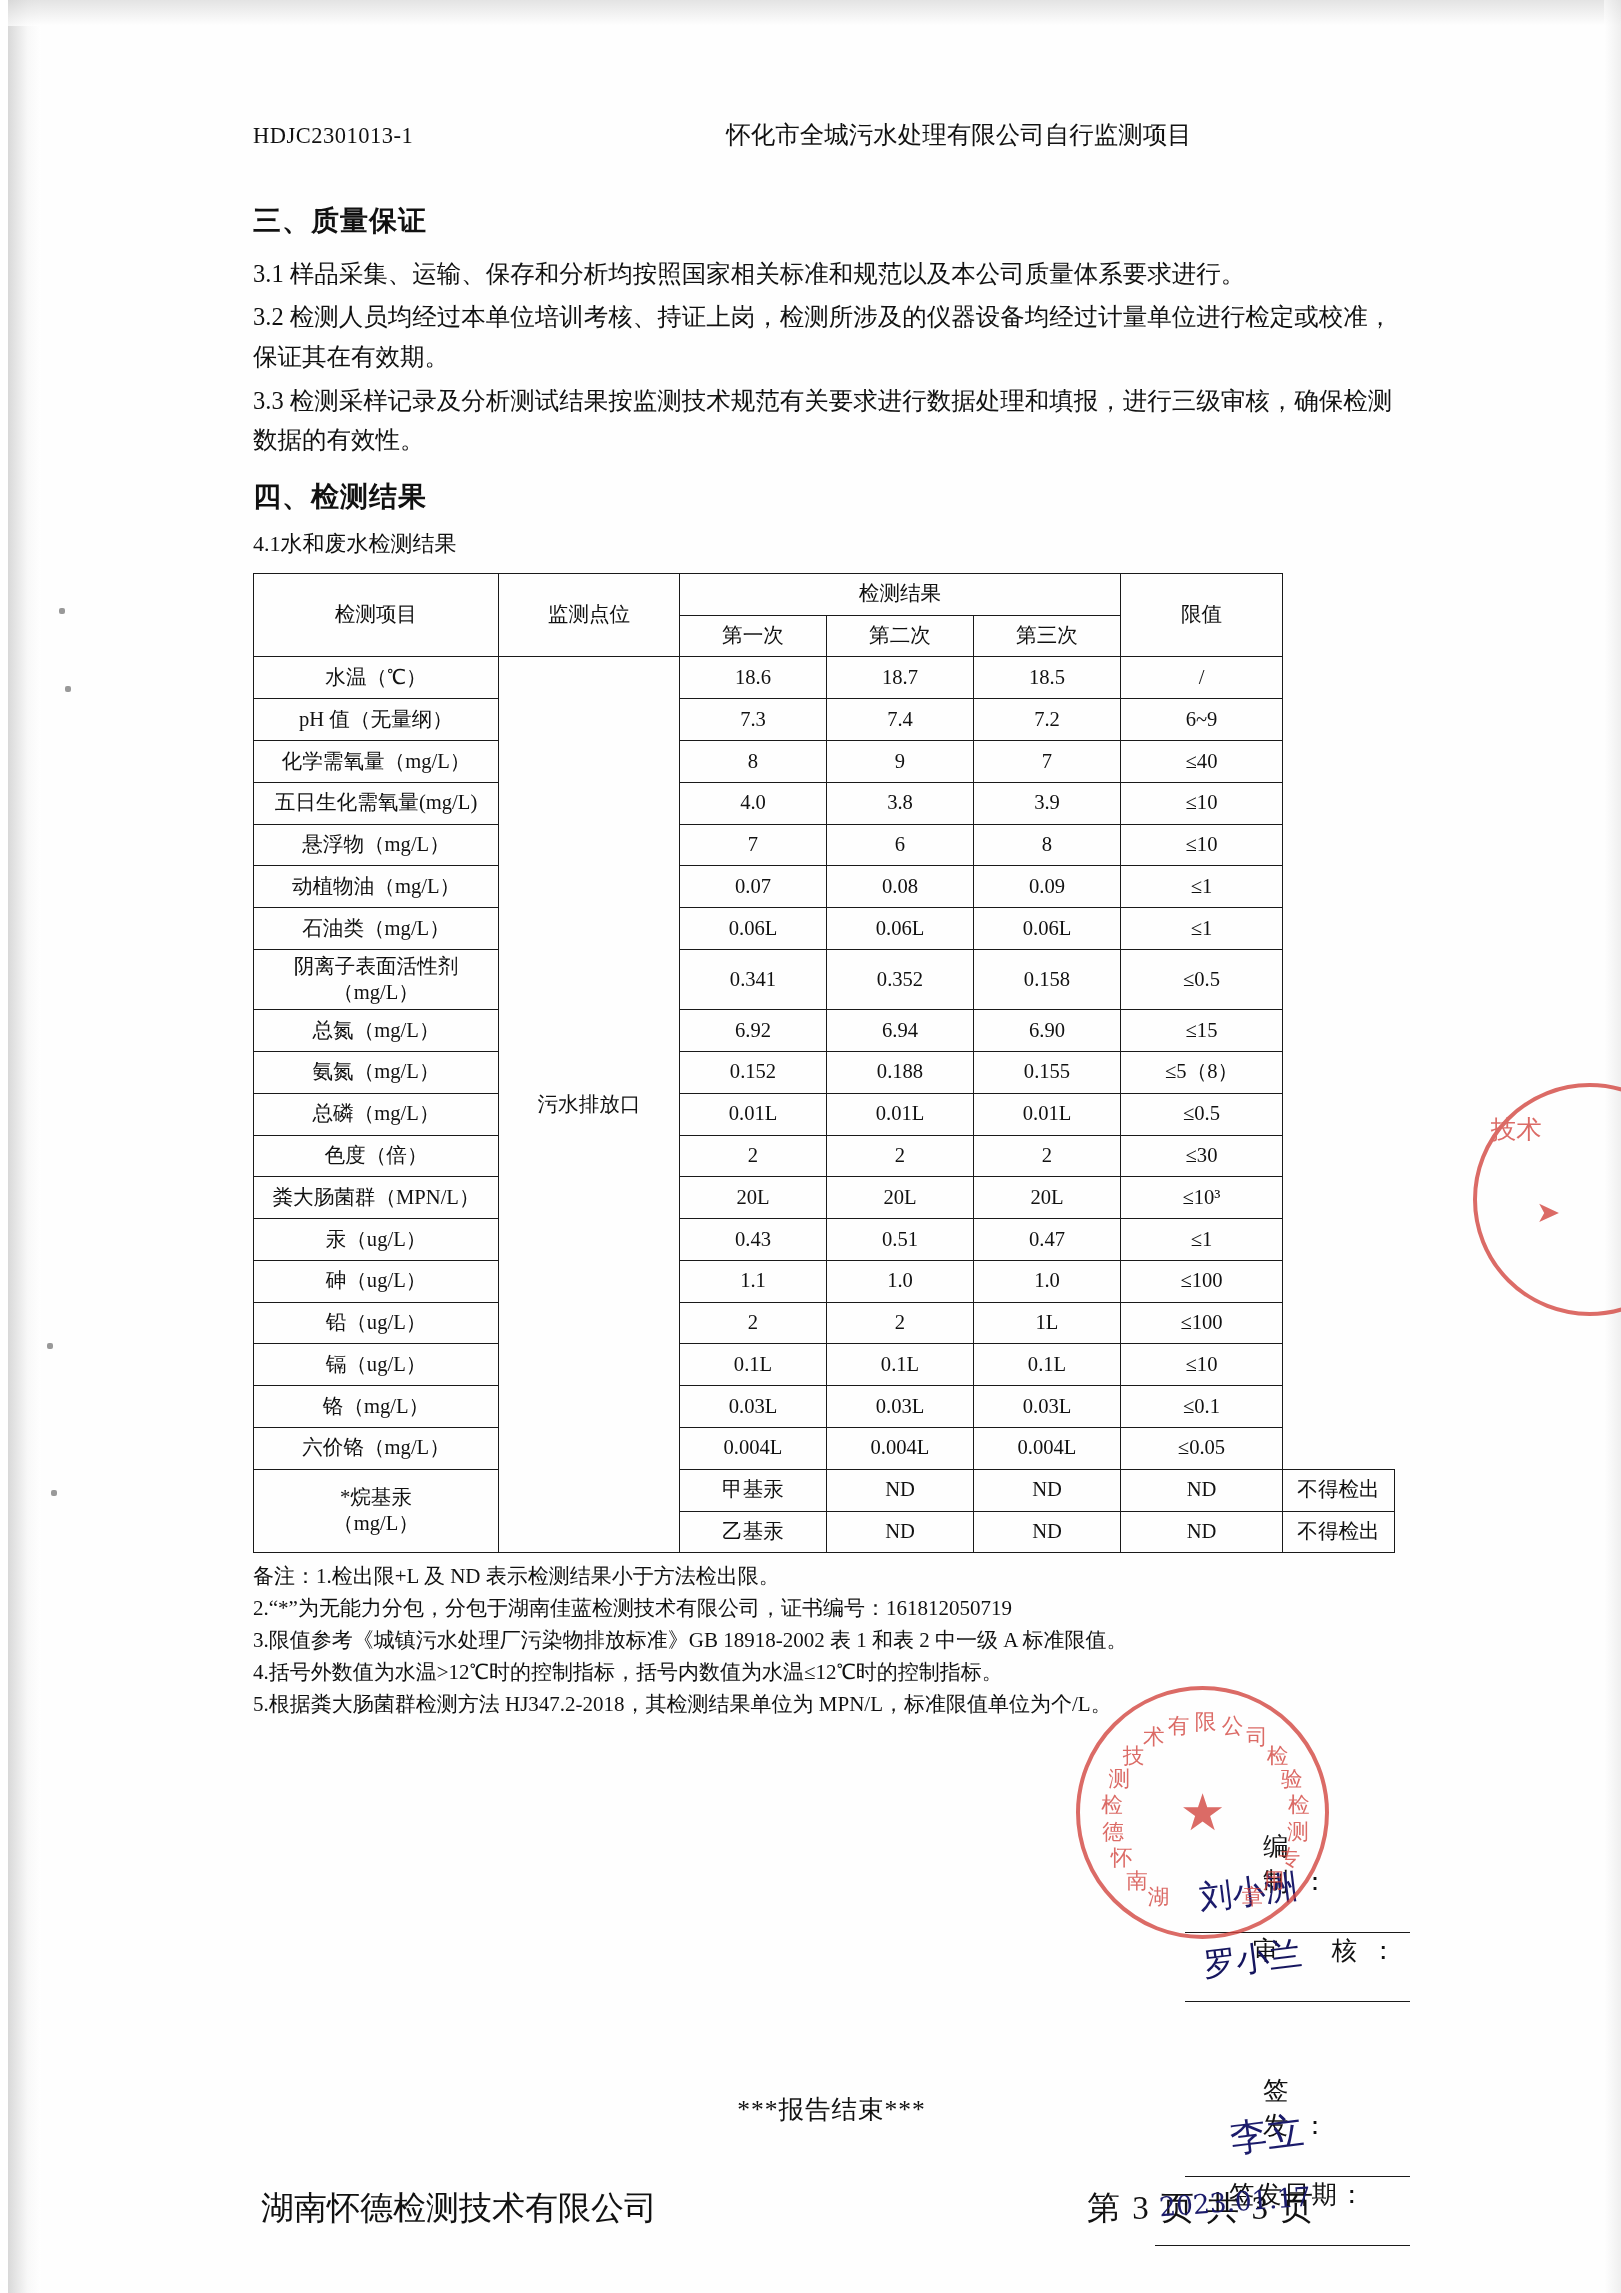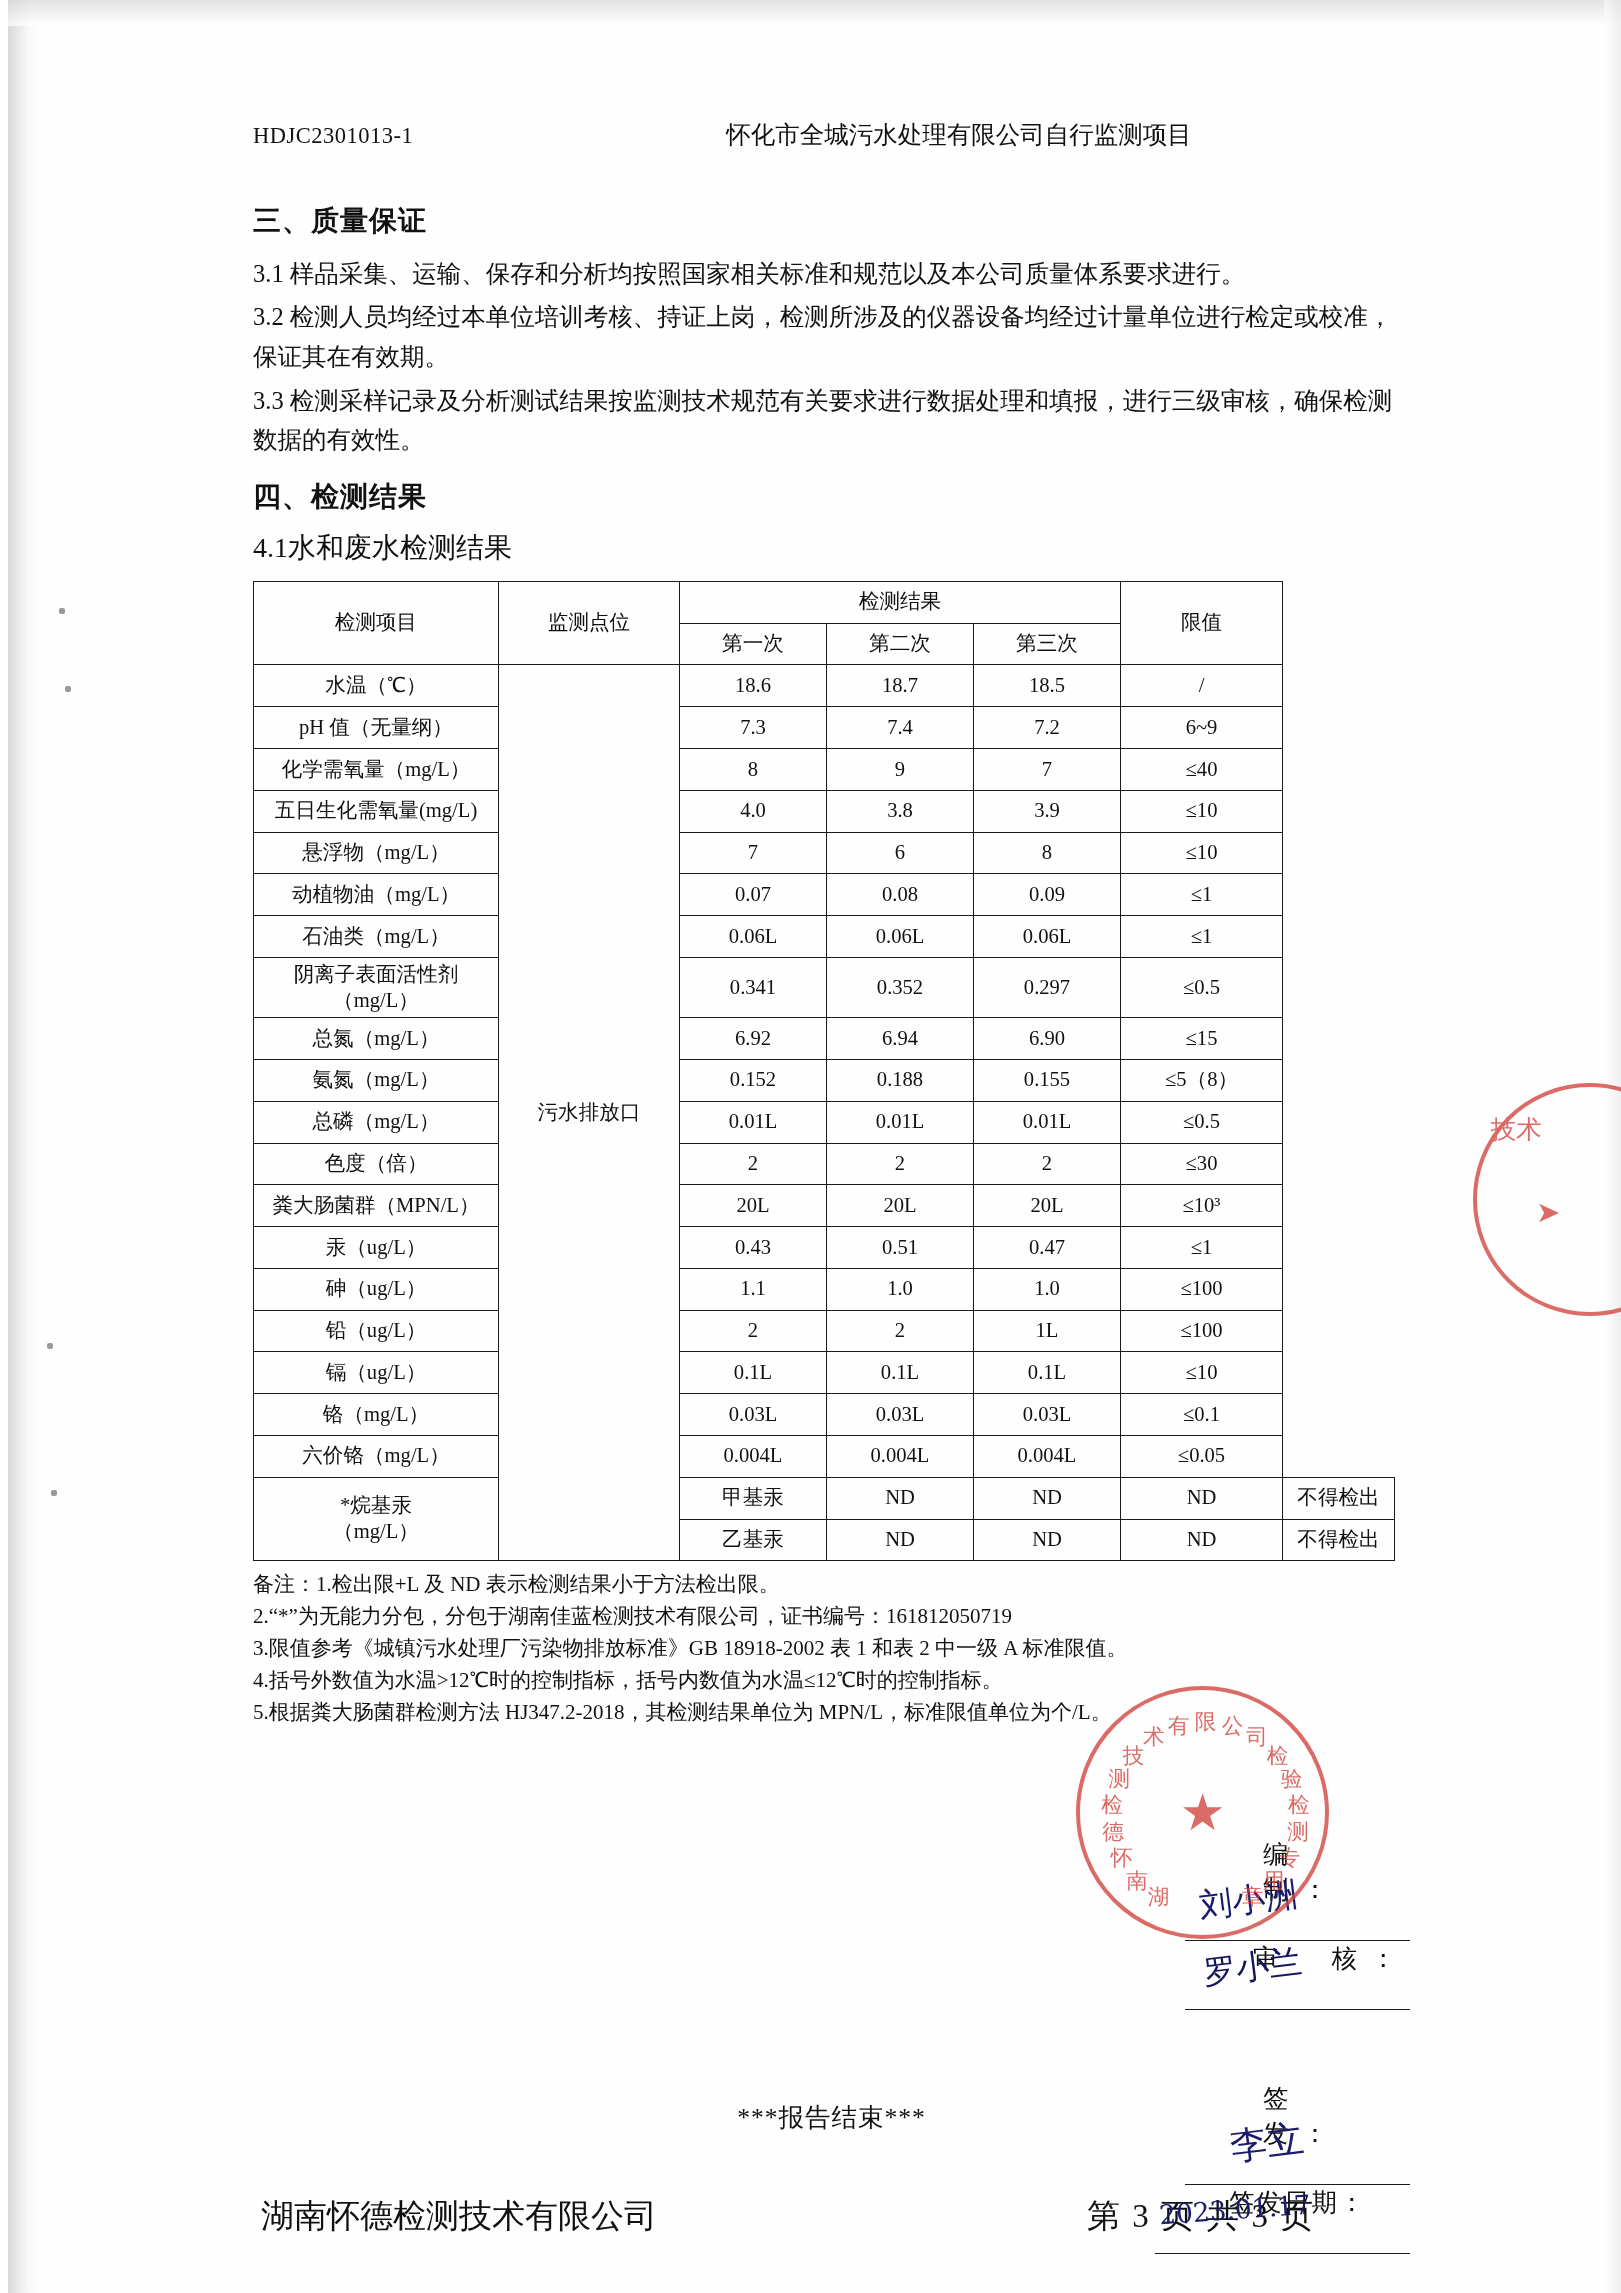--- a/index.html
+++ b/index.html
@@ -61,21 +61,21 @@
     margin:0 0 13.7px 0;
     letter-spacing:1px;
   }
   p.para {
     font-size:24.5px;
     line-height:1.62;
     margin:0 0 3.9px 0;
     text-indent:0;
   }
   .sub-title {
-    font-size:28px;
+    font-size:22px;
     margin:9.8px 0 13.7px 0;
   }
   table.result {
     border-collapse:collapse;
     width:1142px;
     table-layout:fixed;
     font-size:20.6px;
   }
   table.result td, table.result th {
     border:1.6px solid #1a1a1a;
@@ -306,21 +306,21 @@
             <td colspan="1">石油类（mg/L）</td>
             <td>0.06L</td>
             <td>0.06L</td>
             <td>0.06L</td>
             <td>≤1</td>
           </tr>
           <tr style="height: 51px;">
             <td colspan="1" class="two-line">阴离子表面活性剂<br>（mg/L）</td>
             <td>0.341</td>
             <td>0.352</td>
-            <td>0.297</td>
+            <td>0.158</td>
             <td>≤0.5</td>
           </tr>
           <tr>
             <td colspan="1">总氮（mg/L）</td>
             <td>6.92</td>
             <td>6.94</td>
             <td>6.90</td>
             <td>≤15</td>
           </tr>
           <tr>

